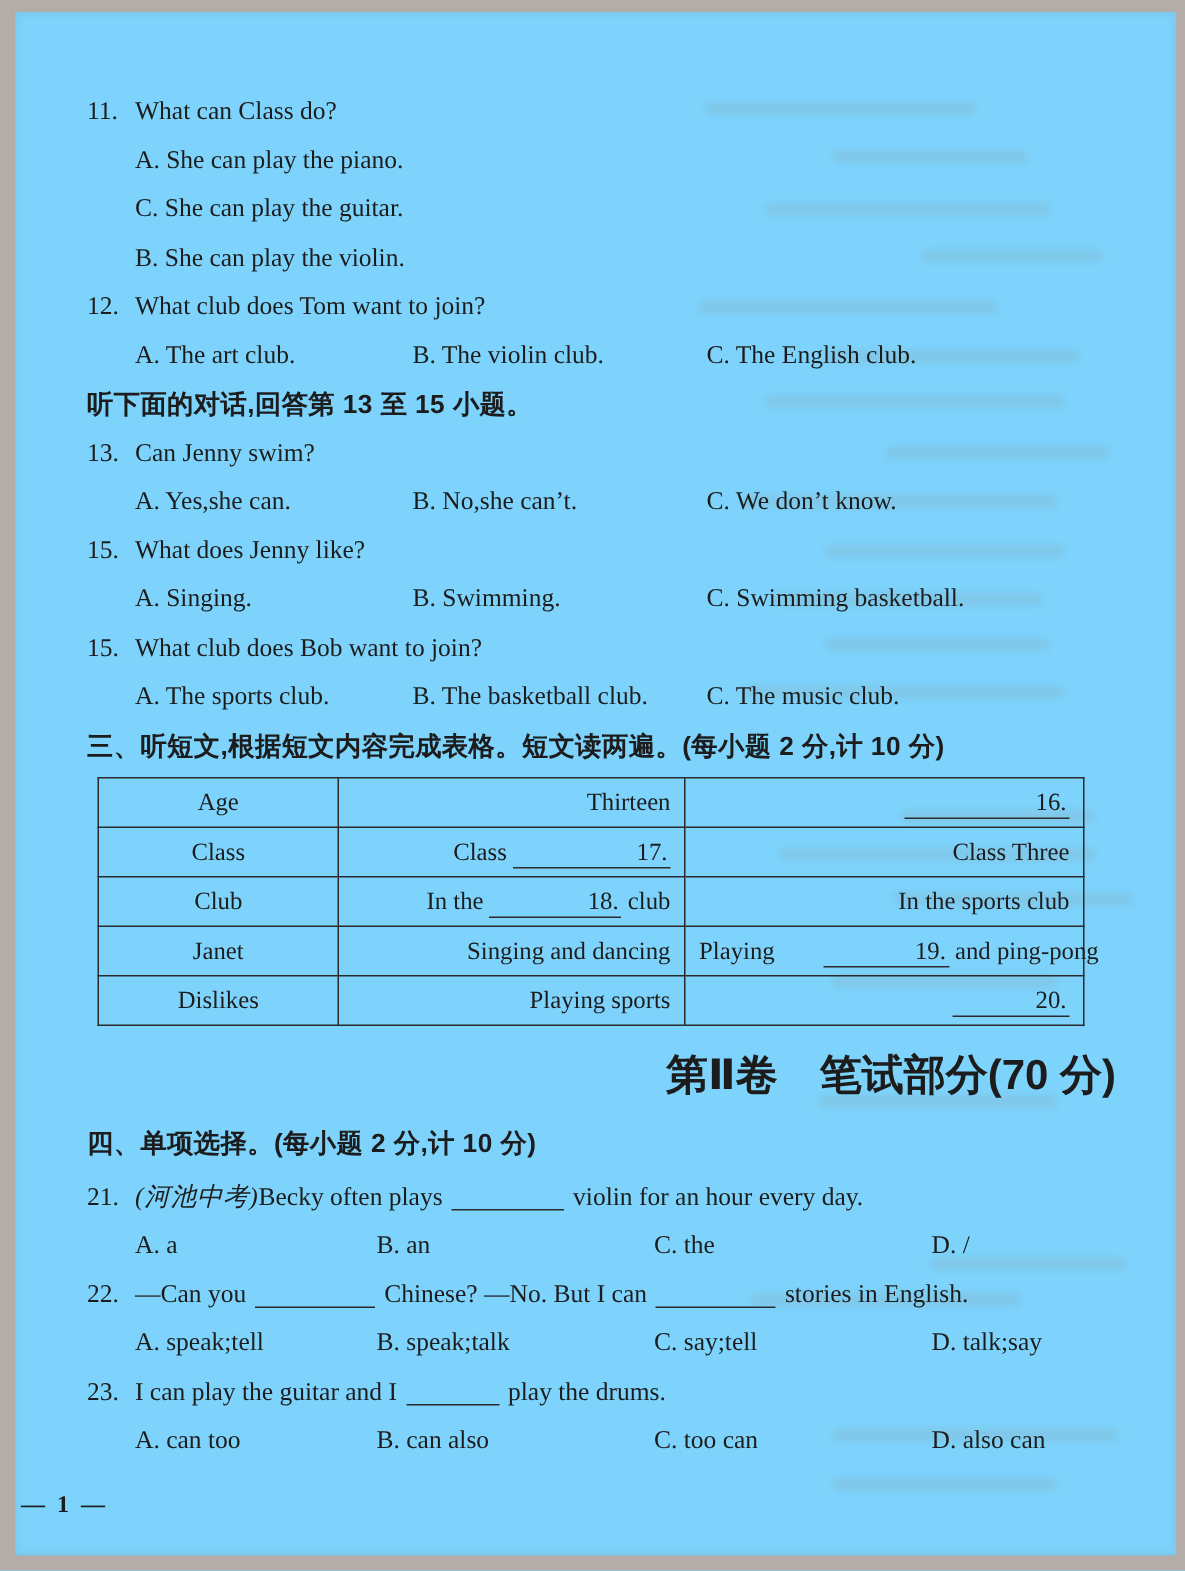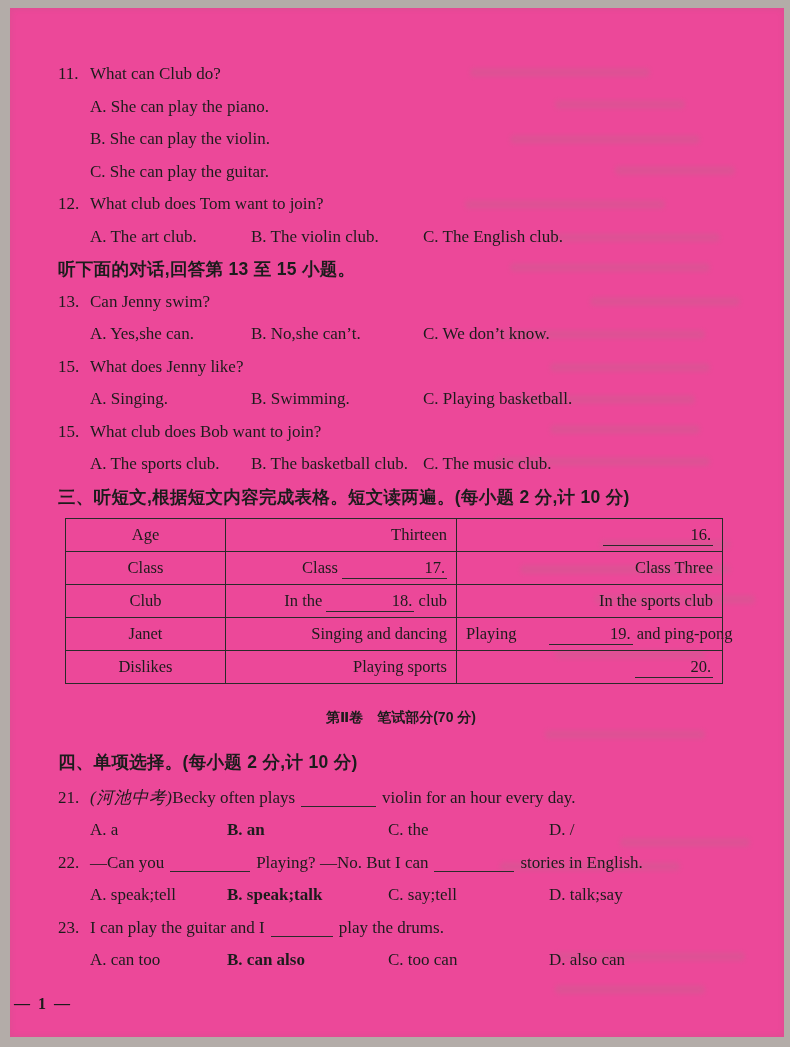--- a/index.html
+++ b/index.html
@@ -7,41 +7,41 @@
   body {
     background:#b3aca8;
     font-family:"Liberation Serif","DejaVu Serif",serif;
     color:#1c1c1c;
     position:relative;
     overflow:hidden;
   }
   .page {
     position:absolute;
     left:10px; top:8px; right:6px; bottom:10px;
-    background:#ec4899;
+    background:#7dd3fc;
     box-shadow:inset 0 0 6px rgba(120,110,100,.18);
     padding:50px 40px 0 48px;
     overflow:hidden;
   }
   .line {
     height:32.5px;
     display:flex;
     align-items:center;
     font-size:17px;
     white-space:nowrap;
     position:relative; z-index:2;
   }
   .qnum { display:inline-block; min-width:32px; }
   .indent { padding-left:32px; }
-  .opts { display:flex; padding-left:32px; }
+  .opts { display:flex; padding-left:32px;gap:24px; }
   .oc { flex:0 0 auto; padding-right:8px; }
   .oc3-a { min-width:161px; }
   .oc3-b { min-width:172px; }
   .oc4-a { min-width:137px; }
-  .oc4-b { min-width:161px;font-weight:bold; }
+  .oc4-b { min-width:161px; }
   .oc4-c { min-width:161px; }
   .cn-bold {
     font-weight:700;
     font-family:"Liberation Sans","DejaVu Sans",sans-serif;
     font-size:17.5px;
     letter-spacing:.3px;
   }
   .fill {
     display:inline-block;
     border-bottom:1.6px solid #2b2b2b;
@@ -71,24 +71,24 @@
   table.info td.lbl { text-align:center; }
   .col-name { width:160px; } .col-lucy { width:231px; } .col-lily { width:266px; }
   .blank {
     display:inline-block;
     border-bottom:1.6px solid #2b2b2b;
     padding:0 2px 0 0;
   }
   .bw110 { min-width:110px;margin-left:36px; } .bw105 { min-width:105px; }
   .bw88 { min-width:88px; } .bw84 { min-width:84px;margin-left:28px; } .bw78 { min-width:78px; }
   .part2-title {
-    text-align:center;
+    text-align:right;
     font-weight:700;
     font-family:"Liberation Sans","DejaVu Sans",sans-serif;
-    font-size:14px;
+    font-size:28px;
     margin:15px 0 10px 0;
     height:36px;
     line-height:36px;
     position:relative; z-index:2;
   }
   .sec4-header { margin-top:11px; margin-bottom:3px; }
   .kaiti { font-style:italic; letter-spacing:.5px; }
   .footer-page {
     position:absolute;
     left:4px; bottom:24px;
@@ -133,25 +133,25 @@
     <div class="ghost" style="left:545px;top:642px;width:150px;"></div>
     <div class="ghost" style="left:535px;top:722px;width:160px;"></div>
     <div class="ghost" style="left:610px;top:830px;width:130px;"></div>
     <div class="ghost" style="left:490px;top:854px;width:180px;"></div>
     <div class="ghost" style="left:545px;top:944px;width:190px;"></div>
     <div class="ghost" style="left:545px;top:977px;width:150px;"></div>
   </div>
 
   <div class="line">
     <span class="qnum">11.</span>
-    <span>What can Club do?</span>
+    <span>What can Class do?</span>
   </div>
   <div class="line indent">A. She can play the piano.</div>
+  <div class="line indent">C. She can play the guitar.</div>
   <div class="line indent">B. She can play the violin.</div>
-  <div class="line indent">C. She can play the guitar.</div>
 
   <div class="line">
     <span class="qnum">12.</span>
     <span>What club does Tom want to join?</span>
   </div>
   <div class="line opts">
     <span class="oc oc3-a">A. The art club.</span>
     <span class="oc oc3-b">B. The violin club.</span>
     <span class="oc">C. The English club.</span>
   </div>
@@ -168,21 +168,21 @@
     <span class="oc">C. We don’t know.</span>
   </div>
 
   <div class="line">
     <span class="qnum">15.</span>
     <span>What does Jenny like?</span>
   </div>
   <div class="line opts">
     <span class="oc oc3-a">A. Singing.</span>
     <span class="oc oc3-b">B. Swimming.</span>
-    <span class="oc">C. Playing basketball.</span>
+    <span class="oc">C. Swimming basketball.</span>
   </div>
 
   <div class="line">
     <span class="qnum">15.</span>
     <span>What club does Bob want to join?</span>
   </div>
   <div class="line opts">
     <span class="oc oc3-a">A. The sports club.</span>
     <span class="oc oc3-b">B. The basketball club.</span>
     <span class="oc">C. The music club.</span>
@@ -267,21 +267,21 @@
     <span class="oc oc4-a">A. a</span>
     <span class="oc oc4-b">B. an</span>
     <span class="oc oc4-c">C. the</span>
     <span class="oc">D. /</span>
   </div>
 
   <div class="line">
     <span class="qnum">22.</span>
     <span>—Can you</span>
     <span class="fill w80"></span>
-    <span>Playing? —No. But I can</span>
+    <span>Chinese? —No. But I can</span>
     <span class="fill w80"></span>
     <span>stories in English.</span>
   </div>
   <div class="line opts">
     <span class="oc oc4-a">A. speak;tell</span>
     <span class="oc oc4-b">B. speak;talk</span>
     <span class="oc oc4-c">C. say;tell</span>
     <span class="oc">D. talk;say</span>
   </div>
 

